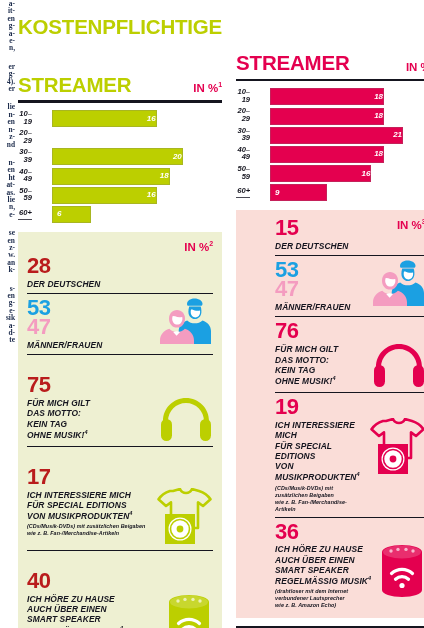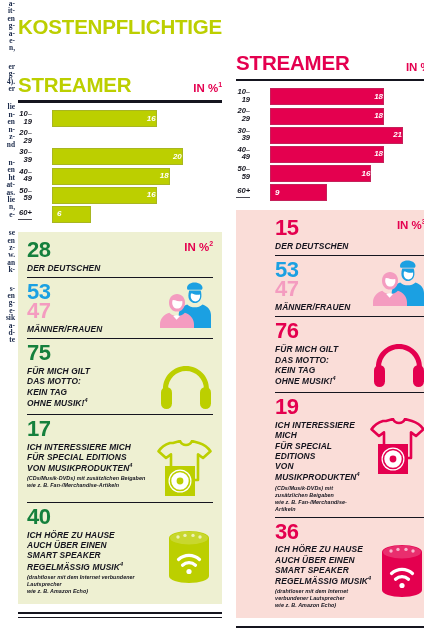--- a/index.html
+++ b/index.html
@@ -76,21 +76,21 @@
   .panel{margin-top:9px;padding:8px 9px 9px 9px;box-sizing:border-box;}
   .panel.g{background:#EEF0D2;}
   .panel.m{background:#FADDD8;padding-left:39px;}
 
   .stat{position:relative;}
   .stat + .stat{border-top:1.4px solid #15151f;padding-top:4px;margin-top:4px;}
   .stat .topline{display:flex;align-items:flex-start;justify-content:space-between;}
   .bignum{
     font-size:22px;font-weight:bold;line-height:0.95;letter-spacing:-0.5px;
   }
-  .bignum.g{color:#15803d;}
+  .bignum.g{color:#b91c1c;margin-top:16px;}
   .bignum.m{color:#E4004F;}
   .bignum.blue{color:#1BA0E2;}
   .bignum.pink{color:#F49CC0;}
   .caption{
     font-size:8.4px;font-weight:bold;font-style:italic;color:#15151f;
     line-height:1.22;margin-top:2px;letter-spacing:0.1px;
   }
   .caption sup{font-size:5.6px;vertical-align:super;}
   .subnote{
     font-size:5.4px;font-weight:bold;font-style:italic;color:#15151f;

